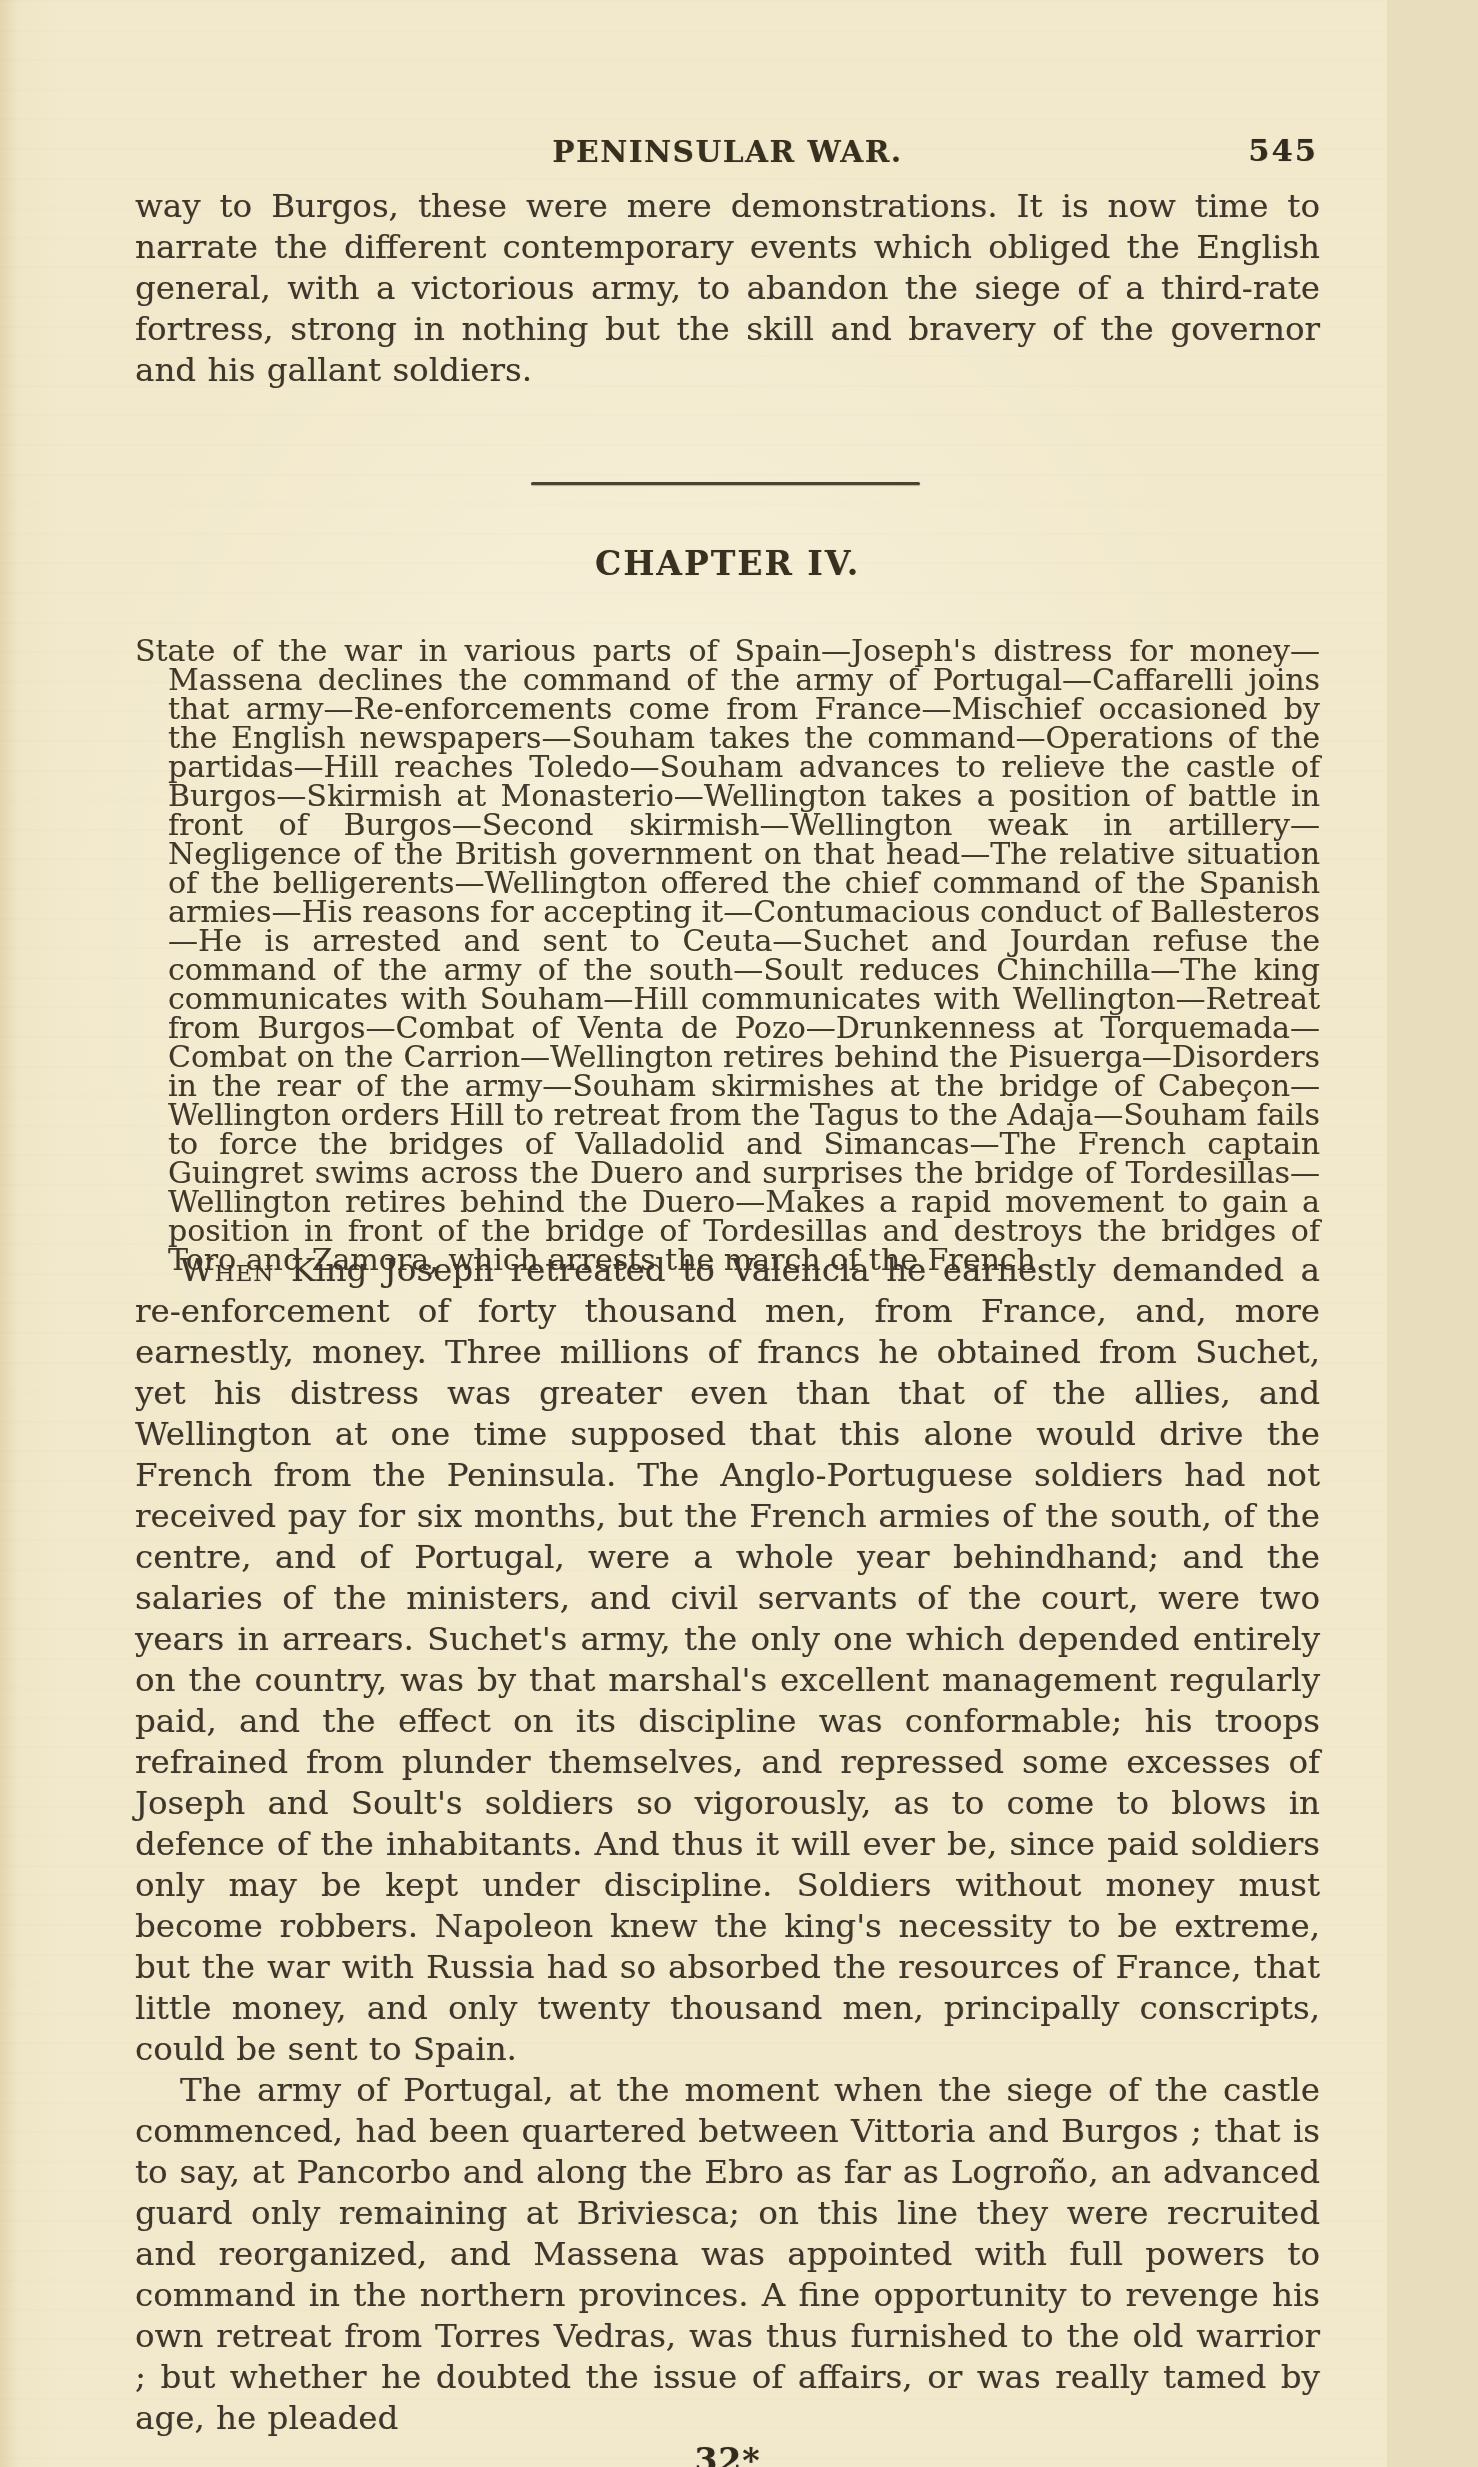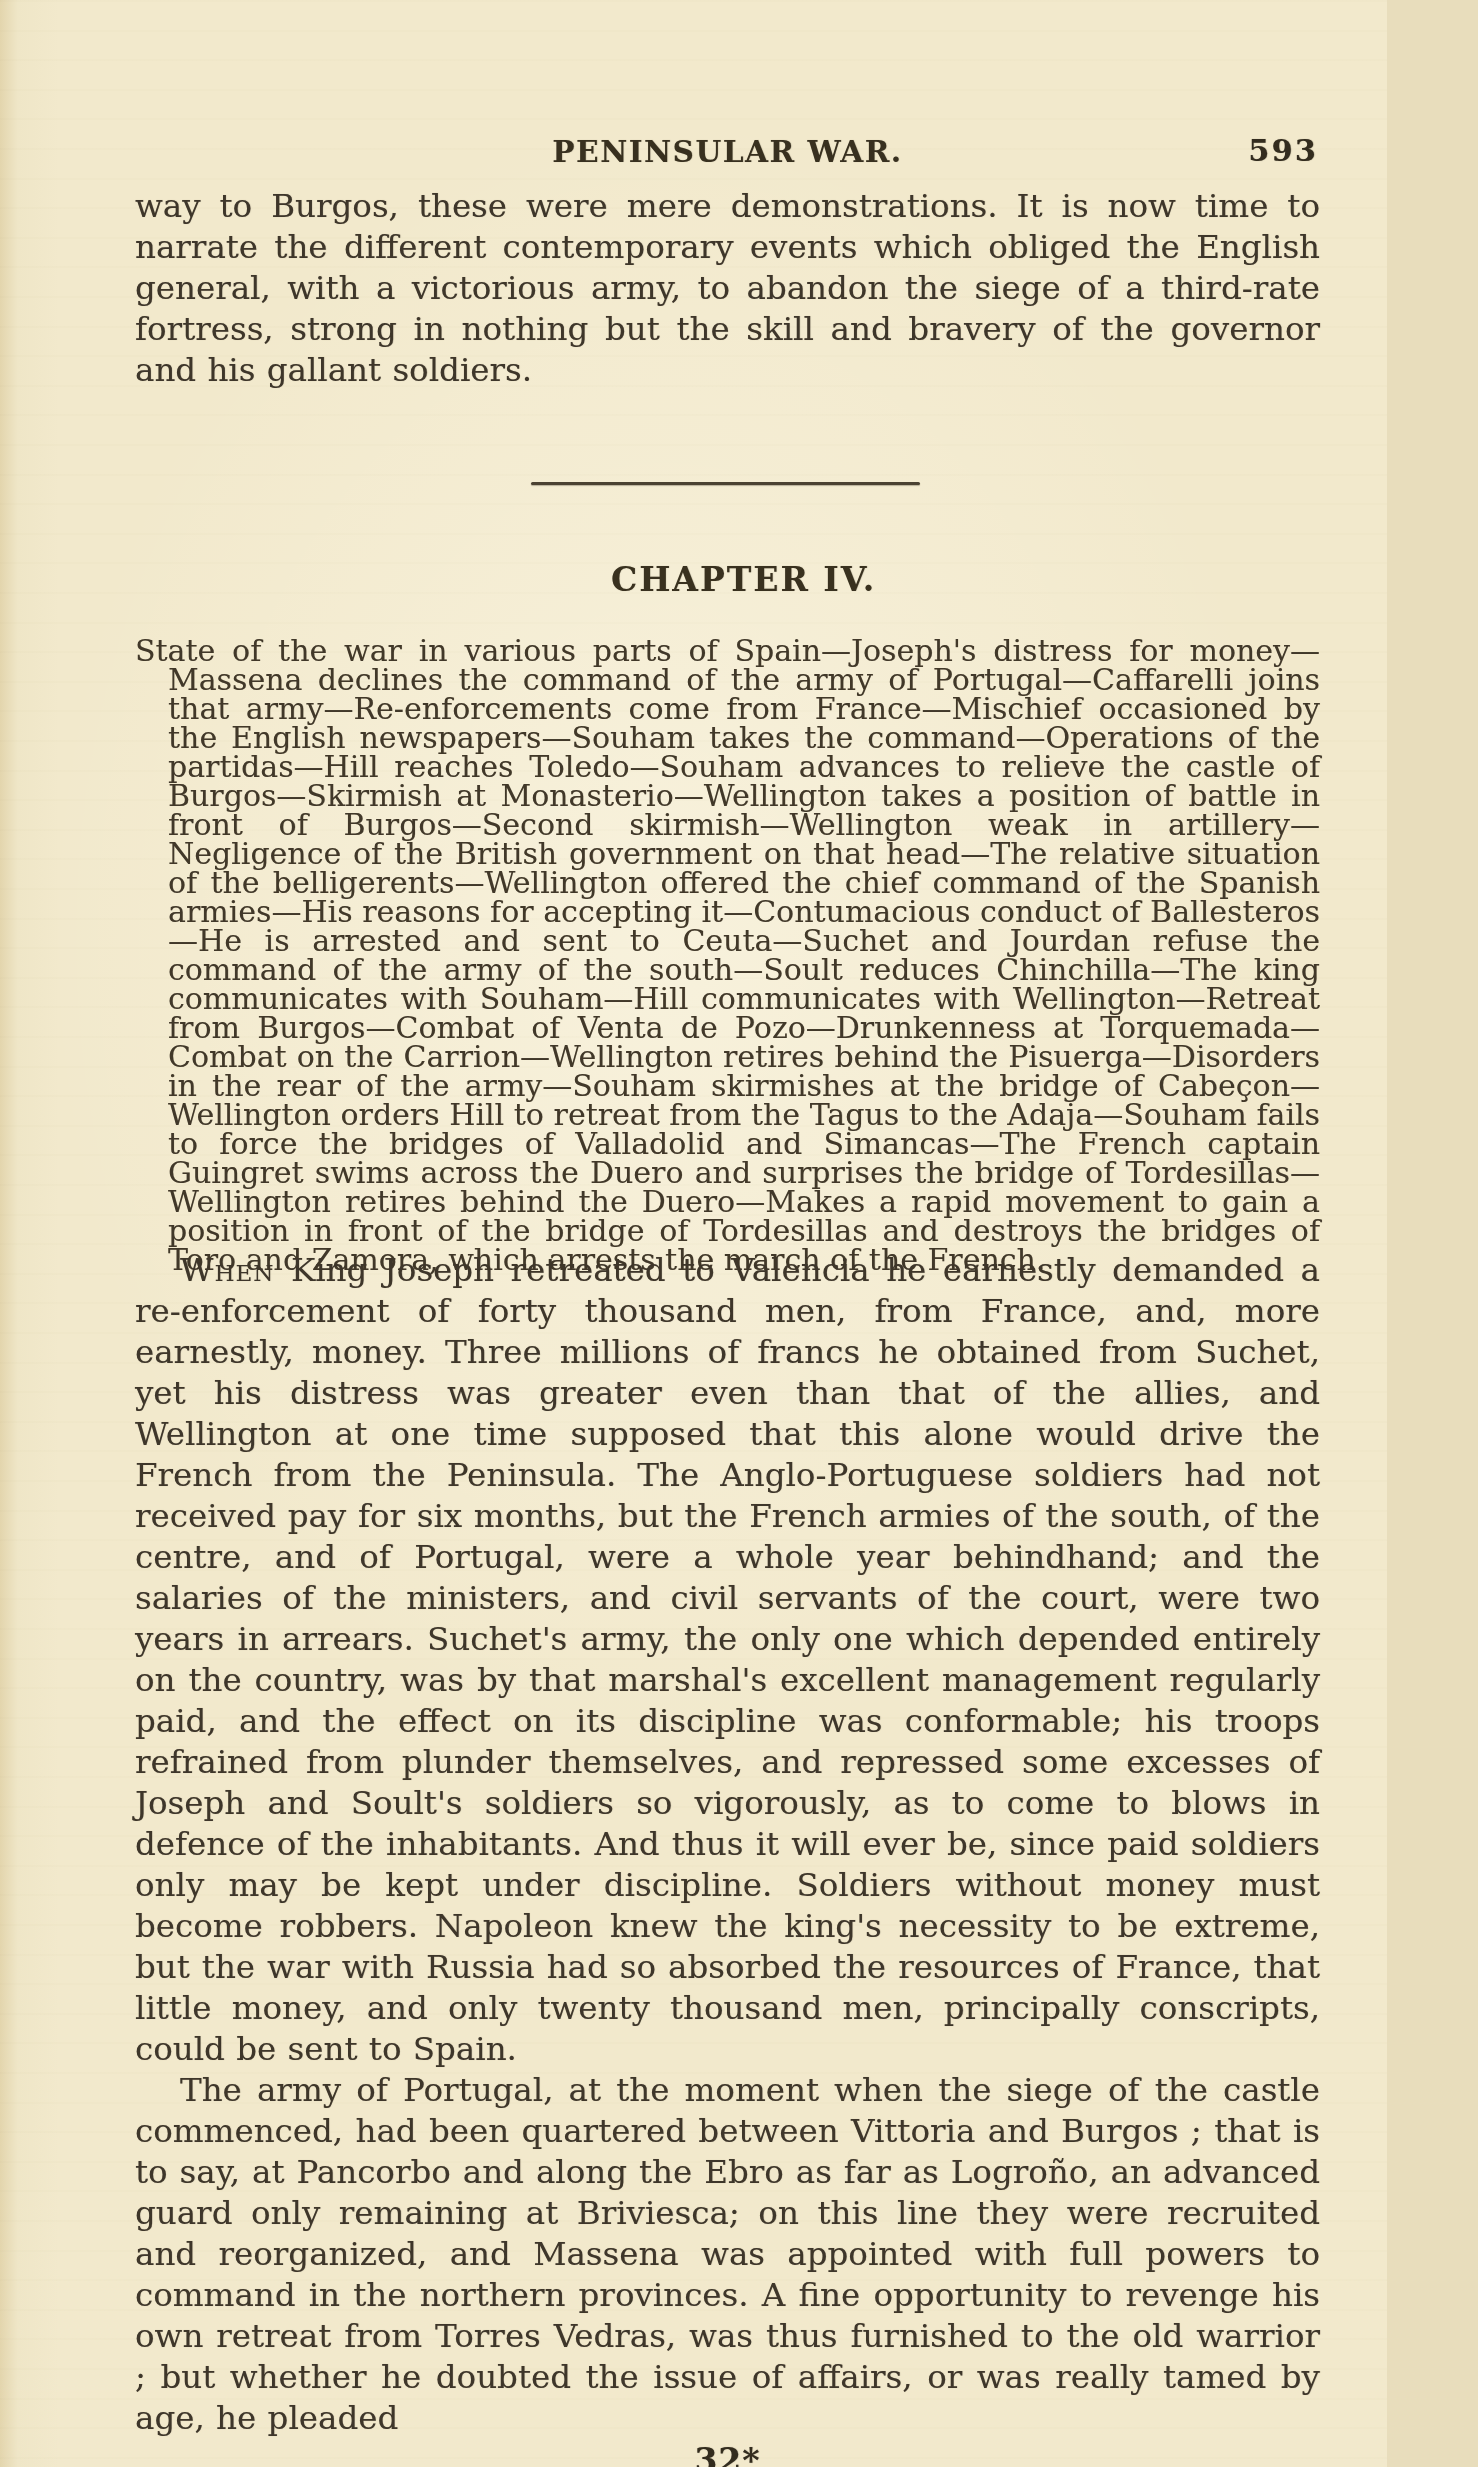--- a/index.html
+++ b/index.html
@@ -60,21 +60,21 @@
   }
   .section-rule{
     position:absolute; top:482px; left:50%;
     width:389px; height:3px; margin-left:-197px;
     background:#4b4232;
     border-radius:2px;
     box-shadow:0 1px 1px rgba(75,66,50,0.35);
   }
   .chapter-heading{
     position:absolute; top:544px; left:0; width:100%;
-    margin:16px; text-align:center;
+    margin:0; text-align:center;
     font-size:33px; font-weight:600; letter-spacing:2px;
     color:#39311f;
     text-shadow:0.4px 0.4px 0.9px rgba(57,49,31,0.35);
   }
   .summary{
     position:absolute; top:636px; left:0; width:100%;
     font-size:30px; line-height:29px;
     text-align:justify;
     padding-left:33px; text-indent:-33px;
     box-sizing:border-box;
@@ -96,21 +96,21 @@
   }
 </style>
 </head>
 <body>
 
 <div class="page">
   <div class="text-block">
 
     <header class="running-head">
       <span class="running-title">PENINSULAR WAR.</span>
-      <span class="page-number">593</span>
+      <span class="page-number">545</span>
     </header>
 
     <p class="body continuation">way to Burgos, these were mere demonstrations.  It is now time to narrate the different contemporary events which obliged the English general, with a victorious army, to abandon the siege of a third-rate fortress, strong in nothing but the skill and bravery of the governor and his gallant soldiers.</p>
 
     <div class="section-rule"></div>
 
     <h2 class="chapter-heading">CHAPTER IV.</h2>
 
     <p class="summary">State of the war in various parts of Spain—Joseph's distress for money—Massena declines the command of the army of Portugal—Caffarelli joins that army—Re-enforcements come from France—Mischief occasioned by the English newspapers—Souham takes the command—Operations of the partidas—Hill reaches Toledo—Souham advances to relieve the castle of Burgos—Skirmish at Monasterio—Wellington takes a position of battle in front of Burgos—Second skirmish—Wellington weak in artillery—Negligence of the British government on that head—The relative situation of the belligerents—Wellington offered the chief command of the Spanish armies—His reasons for accepting it—Contumacious conduct of Ballesteros—He is arrested and sent to Ceuta—Suchet and Jourdan refuse the command of the army of the south—Soult reduces Chinchilla—The king communicates with Souham—Hill communicates with Wellington—Retreat from Burgos—Combat of Venta de Pozo—Drunkenness at Torquemada—Combat on the Carrion—Wellington retires behind the Pisuerga—Disorders in the rear of the army—Souham skirmishes at the bridge of Cabeçon—Wellington orders Hill to retreat from the Tagus to the Adaja—Souham fails to force the bridges of Valladolid and Simancas—The French captain Guingret swims across the Duero and surprises the bridge of Tordesillas—Wellington retires behind the Duero—Makes a rapid movement to gain a position in front of the bridge of Tordesillas and destroys the bridges of Toro and Zamora, which arrests the march of the French.</p>
 

